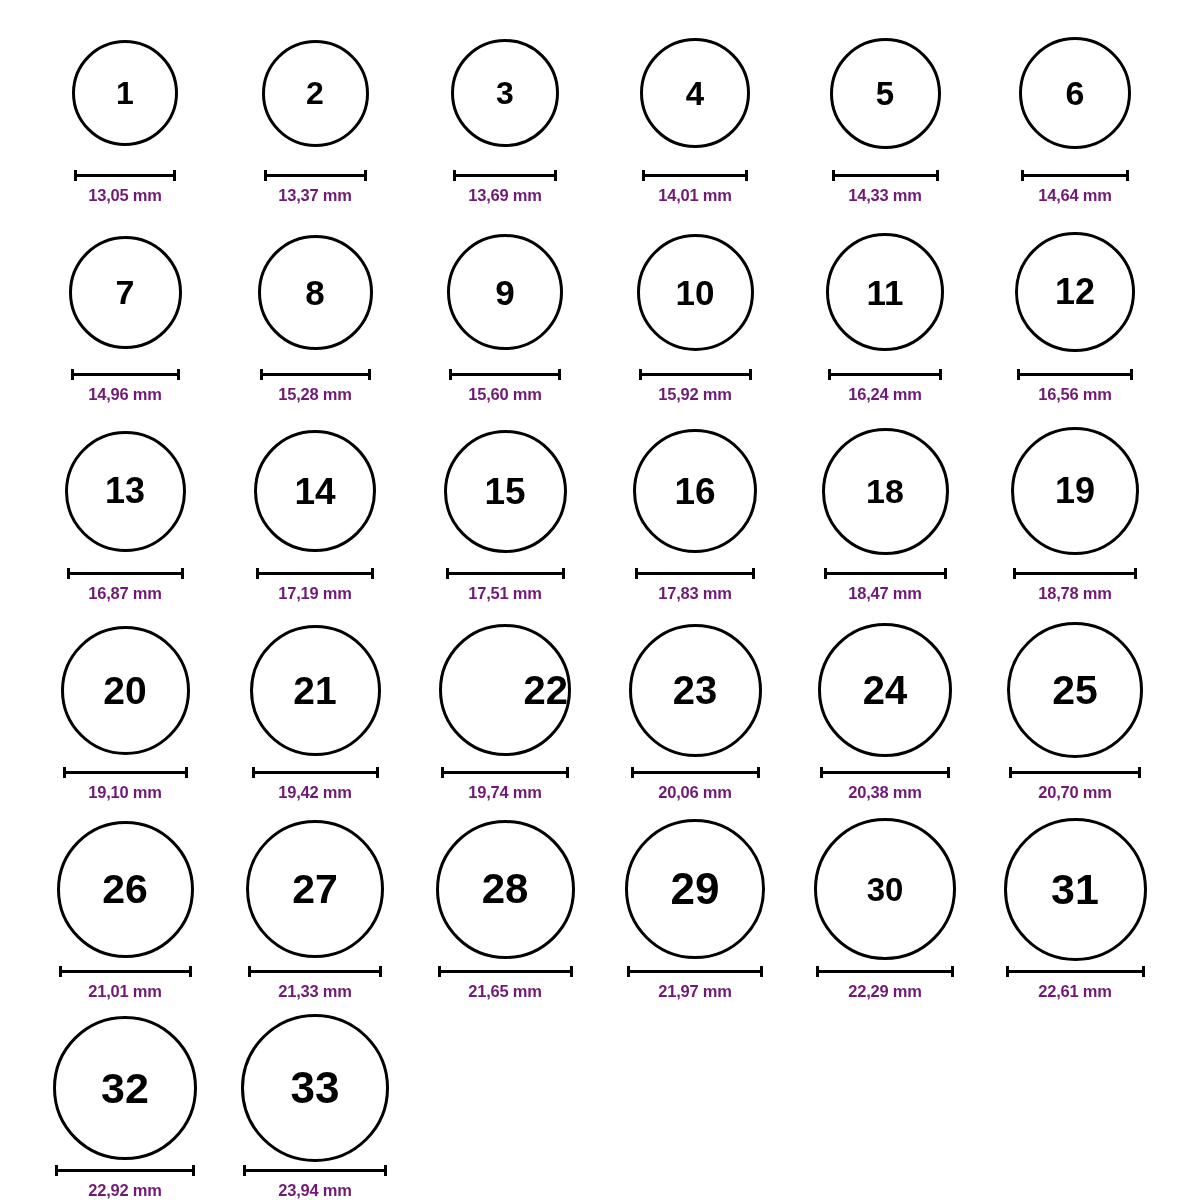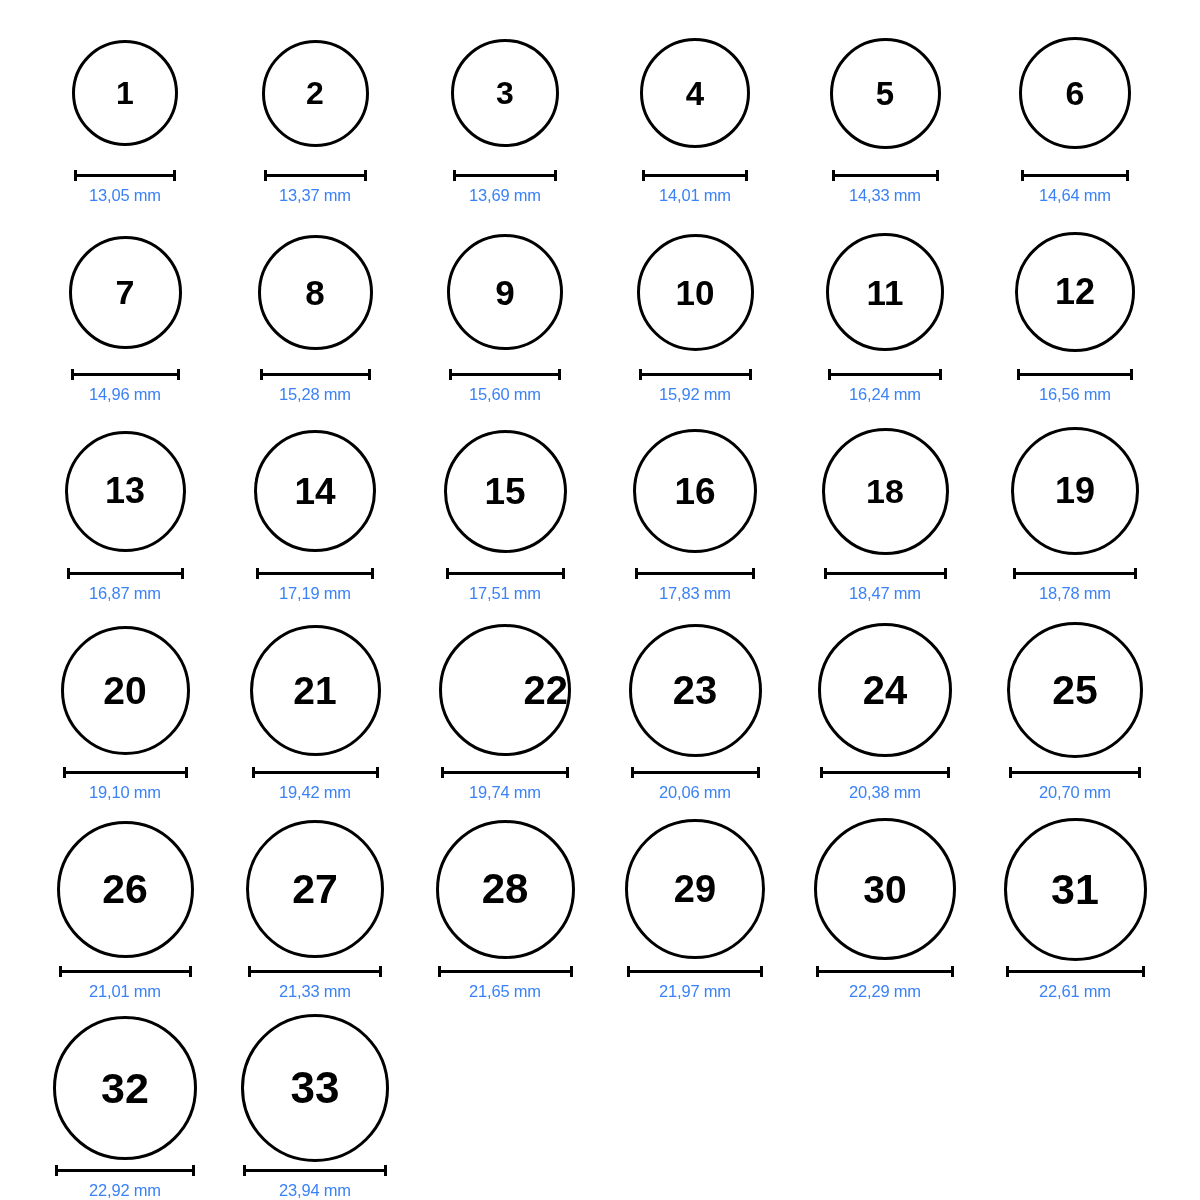--- a/index.html
+++ b/index.html
@@ -79,22 +79,22 @@
     top: 0;
     width: 3px;
     height: 11px;
     background: #000000;
   }
   .measure .cap-l { left: 0; }
   .measure .cap-r { right: 0; }
   .label {
     margin-top: 4px;
     font-size: 16.5px;
-    font-weight: normal;
-    color: #3b82f6;
+    font-weight: bold;
+    color: #701a75;
     letter-spacing: -0.2px;
     white-space: nowrap;
   }
 </style>
 </head>
 <body>
 
 <div id="chart">
   <div class="grid">
       <div class="cell">
@@ -471,35 +471,35 @@
           <div class="bar" style="width: 135px;">
             <div class="cap-l"></div>
             <div class="cap-r"></div>
           </div>
         </div>
         <div class="label">21,65 mm</div>
       </div>
       <div class="cell">
         <div class="circle-wrap">
           <div class="circle" style="width: 140px; height: 140px;">
-            <span style="font-size: 38px;">29</span>
+            <span style="font-size: 44px;">29</span>
           </div>
         </div>
         <div class="measure">
           <div class="bar" style="width: 136px;">
             <div class="cap-l"></div>
             <div class="cap-r"></div>
           </div>
         </div>
         <div class="label">21,97 mm</div>
       </div>
       <div class="cell">
         <div class="circle-wrap">
           <div class="circle" style="width: 142px; height: 142px;">
-            <span style="font-size: 39px;">30</span>
+            <span style="font-size: 33px;">30</span>
           </div>
         </div>
         <div class="measure">
           <div class="bar" style="width: 138px;">
             <div class="cap-l"></div>
             <div class="cap-r"></div>
           </div>
         </div>
         <div class="label">22,29 mm</div>
       </div>

